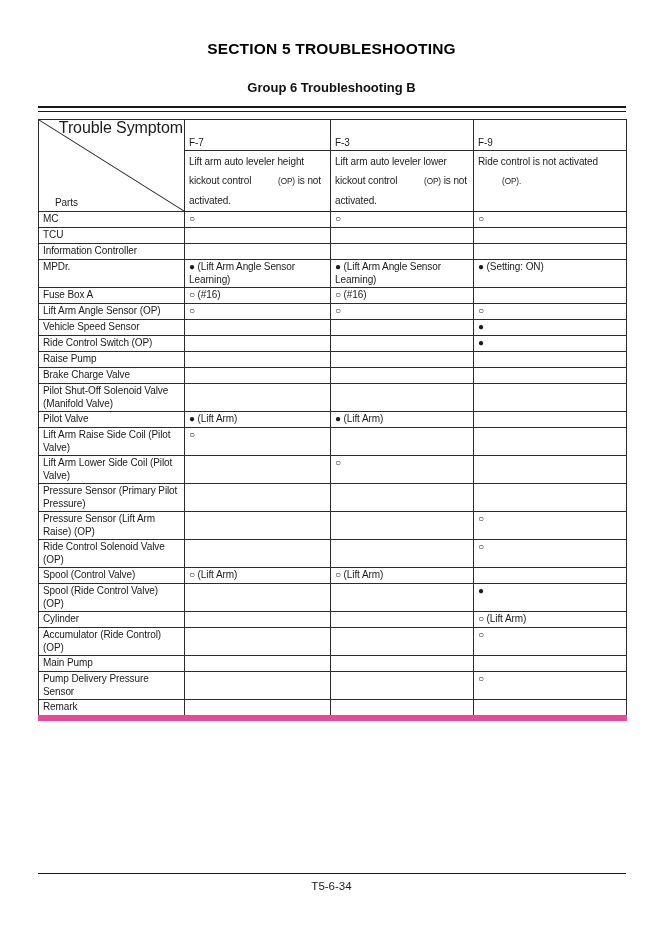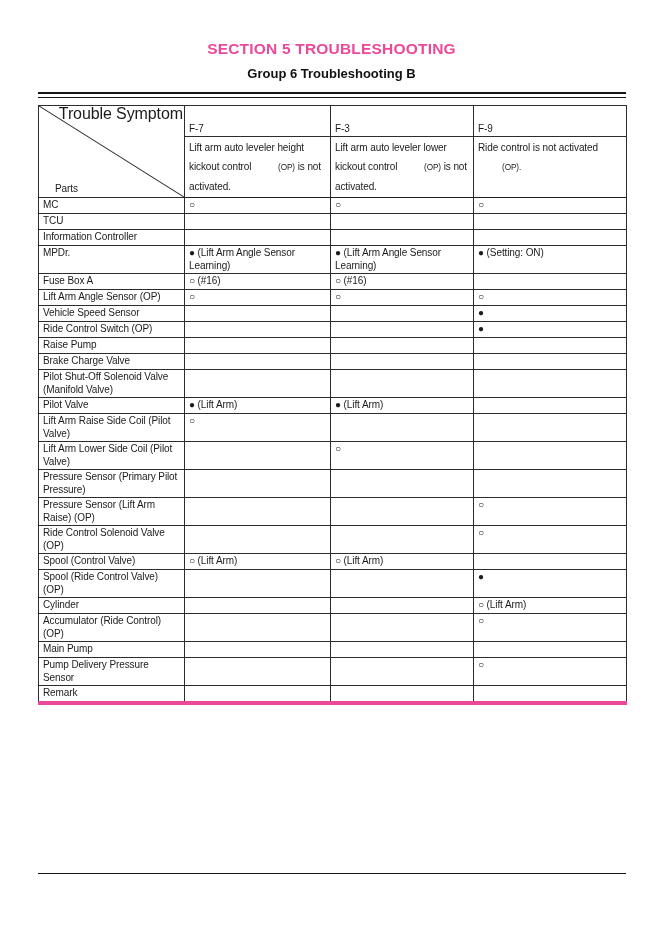--- a/index.html
+++ b/index.html
@@ -4,24 +4,24 @@
 <style>
   html,body{margin:0;padding:0;background:#fff;}
   body{
     width:663px;height:937px;position:relative;overflow:hidden;
     font-family:"Liberation Sans","DejaVu Sans",sans-serif;
     color:#1b1b1b;-webkit-font-smoothing:antialiased;
   }
   .page{position:absolute;inset:0;}
   .section-title{
     margin:40px 0 0;text-align:center;
-    font-size:15.5px;font-weight:bold;letter-spacing:.2px;color:#ec4899;
+    font-size:15.5px;font-weight:bold;letter-spacing:.2px;color:#000000;
   }
   .group-title{
-    margin:8px 0 0;text-align:center;
+    margin:22px 0 0;text-align:center;
     font-size:13px;font-weight:bold;color:#111;
   }
   .rule-double{
     margin:11px 37px 0 38px;height:3px;
     border-top:2.6px solid #161616;border-bottom:1.3px solid #161616;
   }
   table.matrix{
     margin:7px 0 0 38px;width:588px;
     border-collapse:collapse;table-layout:fixed;
     font-size:10px;letter-spacing:-0.1px;color:#1b1b1b;
@@ -40,21 +40,21 @@
   .matrix .desc-cell .op{font-size:8.2px;padding-left:24px;}
   .corner-cell{position:relative;padding:0;border-bottom:1.5px solid #222;}
   .corner-cell svg{position:absolute;inset:0;width:100%;height:100%;display:block;}
   .corner-top{
     position:absolute;top:1px;right:1px;font-size:16px;line-height:13px;
   }
   .corner-bottom{
     position:absolute;bottom:2px;left:4px;font-size:10px;line-height:13px;padding-left:12px;
   }
   .matrix tbody td{height:13px;}
-  .matrix tbody tr:last-child td{border-bottom:4px solid #ec4899;}
+  .matrix tbody tr:last-child td{border-bottom:6px solid #ec4899;}
   .footer-rule{
     position:absolute;left:38px;right:37px;top:873px;
     border-top:1.5px solid #161616;
   }
   .page-number{
     position:absolute;left:0;right:0;top:880px;
     text-align:center;font-size:11.5px;color:#1b1b1b;
   }
 </style>
 </head>
@@ -259,14 +259,15 @@
     <tr>
       <td class="part">Remark</td>
       <td class="val"></td>
       <td class="val"></td>
       <td class="val"></td>
     </tr>
   </tbody>
   </table>
 
   <div class="footer-rule"></div>
+  <div class="page-number">T5-6-34</div>
 
 </div>
 
 </body></html>

